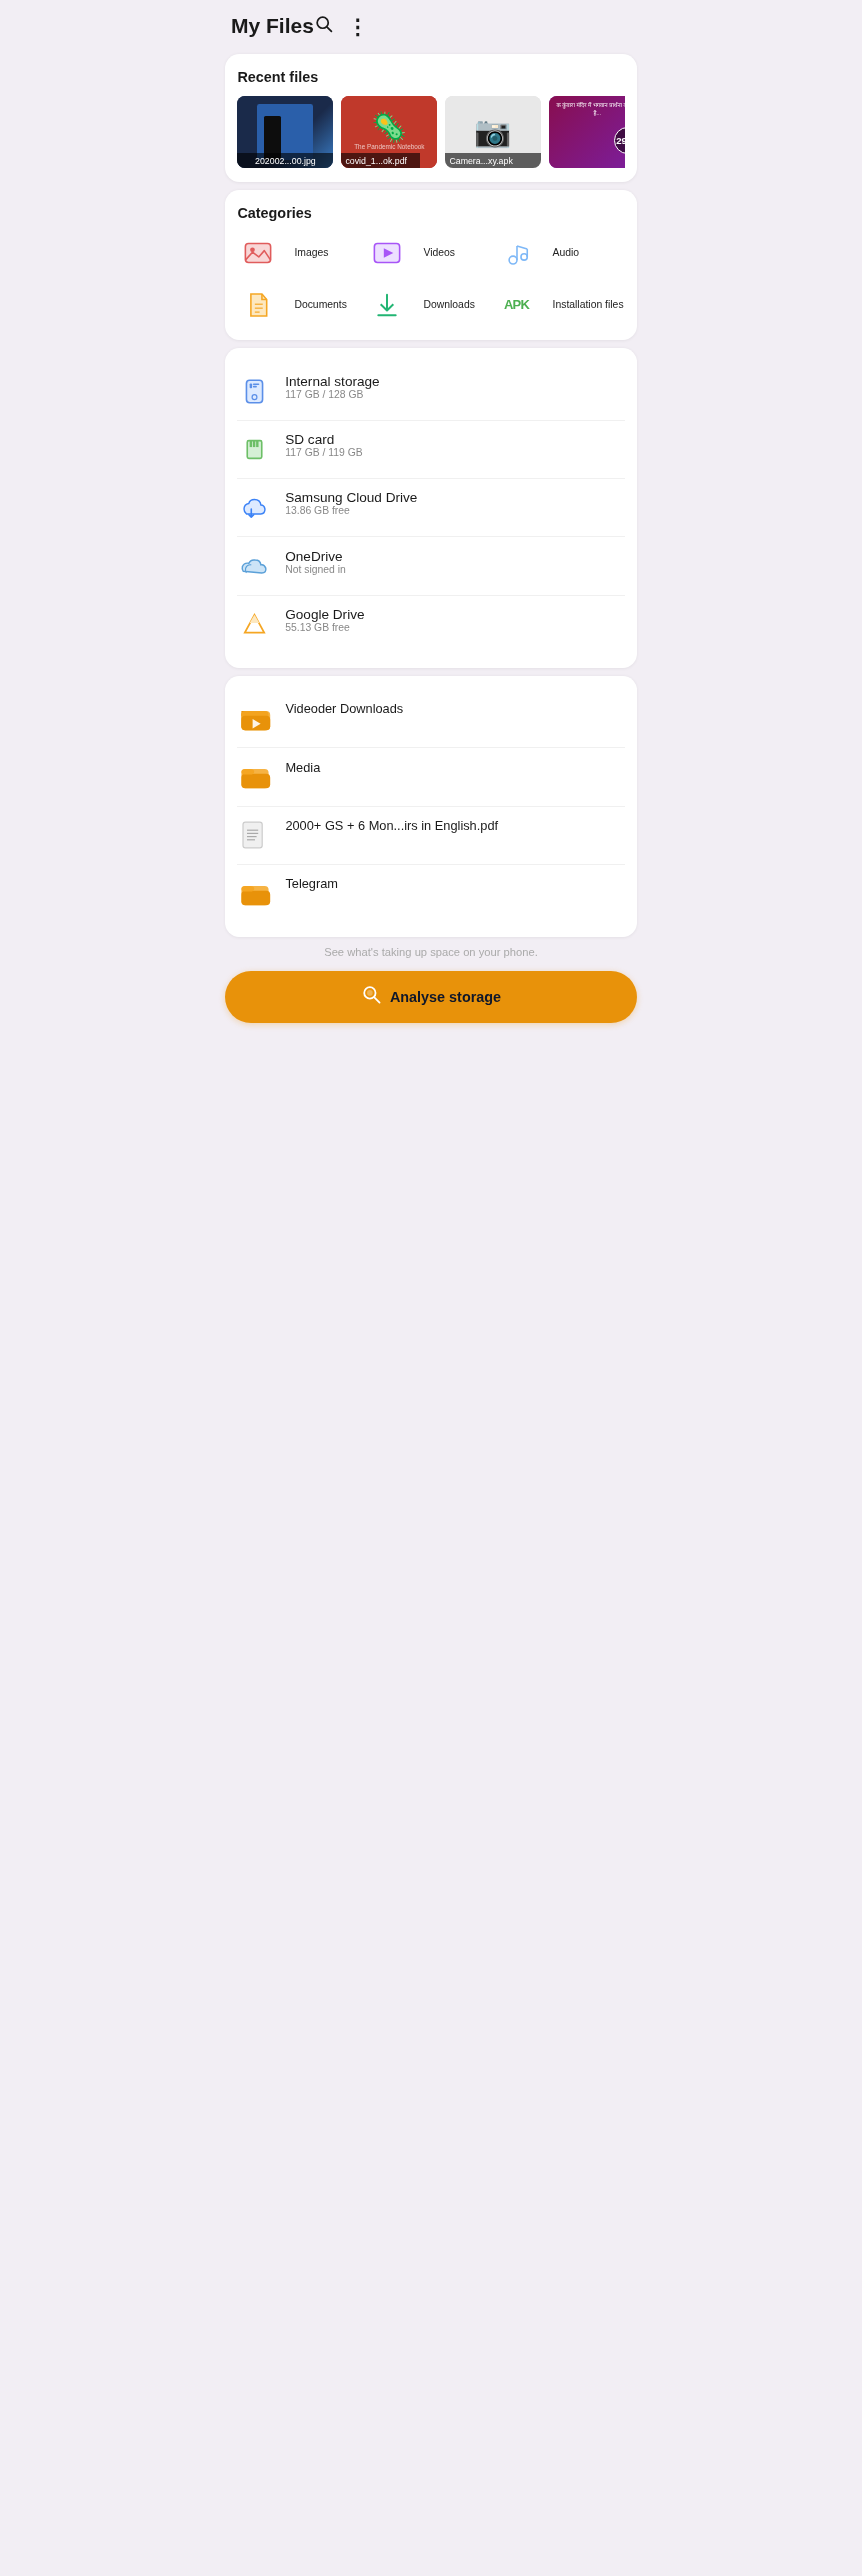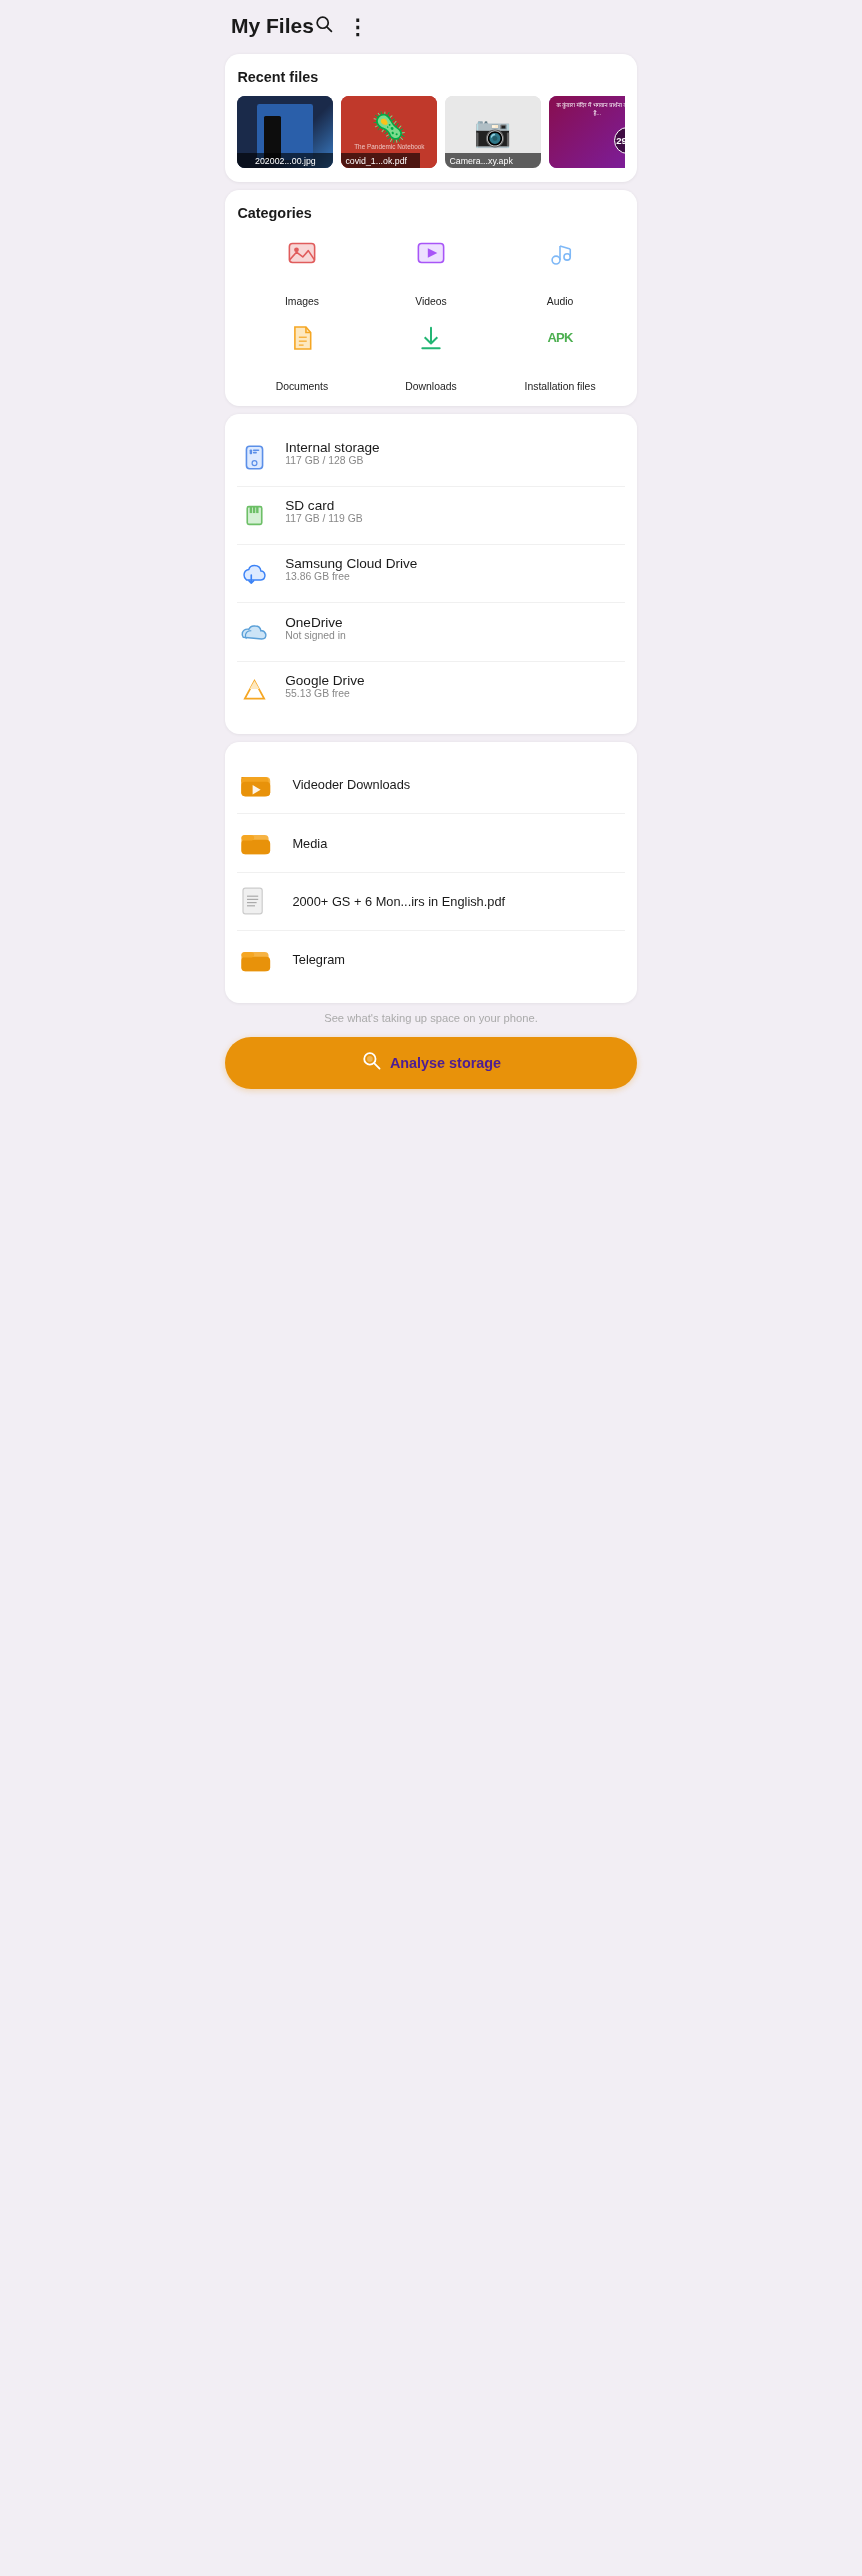--- a/index.html
+++ b/index.html
@@ -69,23 +69,23 @@
 
     
     .categories-grid {
       display: grid;
       grid-template-columns: repeat(3, 1fr);
       gap: 9.6px 0;
       margin-top: 3.2px;
     }
     .category-item {
       display: flex;
-      flex-direction: column;
-      align-items: center;
-      gap: 22px;
+      flex-direction: row;
+      align-items: center;
+      gap: 15px;
       cursor: pointer;
     }
     .category-icon-wrap {
       width: 42px;
       height: 42px;
       display: flex;
       align-items: center;
       justify-content: center;
       font-size: 24px;
     }
@@ -125,22 +125,22 @@
     .storage-sub {
       font-size: 10.4px;
       color: #888;
       margin-top: 0;
     }
 
     
     .folder-list { padding: 0; }
     .folder-item {
       display: flex;
-      align-items: center;
-      gap: 20px;
+      align-items: flex-start;
+      gap: 13px;
       padding: 11.2px 0;
       border-bottom: 0.8px solid #f0f0f0;
       cursor: pointer;
     }
     .folder-item:last-child { border-bottom: none; }
     .folder-icon-wrap {
       width: 35px;
       height: 35px;
       display: flex;
       align-items: center;
@@ -159,21 +159,21 @@
       margin: 9.6px 9.6px 19px 9.6px;
       text-align: center;
     }
     .analyse-hint {
       font-size: 11.2px;
       color: #aaa;
       margin-bottom: 12.8px;
     }
     .analyse-btn {
       background: #e8920a;
-      color: #4c1d95;
+      color: #0f172a;
       border: none;
       border-radius: 40px;
       padding: 12.8px 48px;
       font-size: 14.4px;
       font-weight: 600;
       display: flex;
       align-items: center;
       justify-content: center;
       gap: 8px;
       width: 100%;

